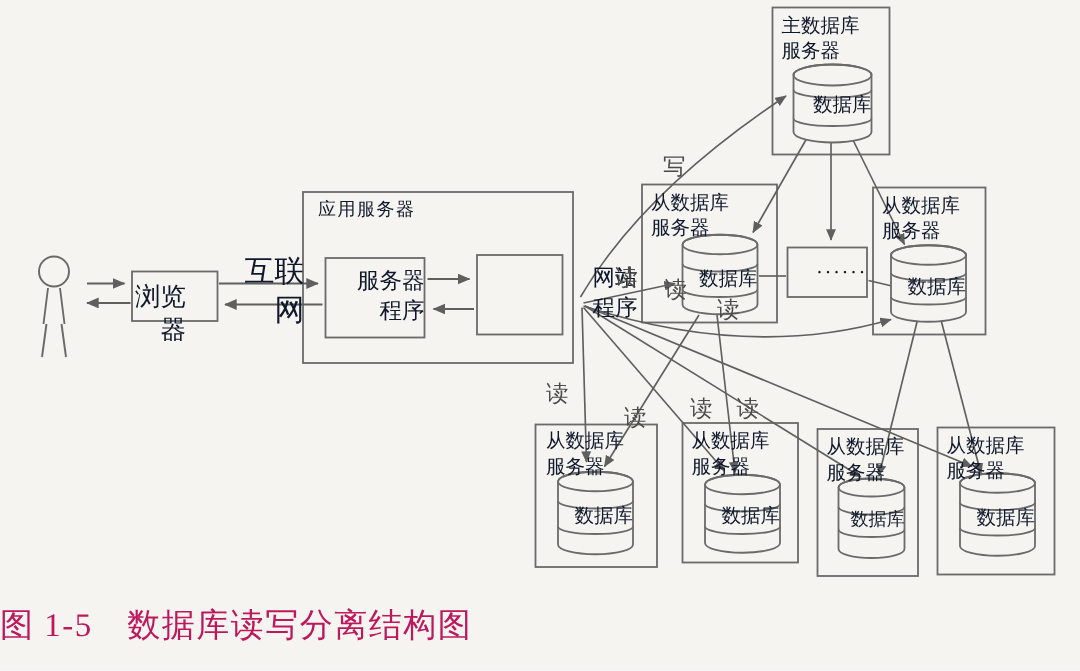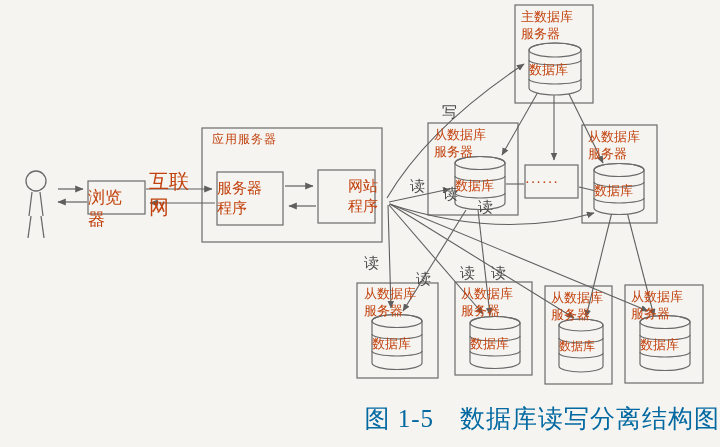--- a/index.html
+++ b/index.html
@@ -3,27 +3,27 @@
 <meta charset="utf-8">
 <style>
   html,body{margin:0;padding:0;}
   #stage{
     position:relative;width:720px;height:447px;overflow:hidden;
     background:#f5f4f1;
     font-family:"Liberation Serif", serif;
   }
   #lines{position:absolute;left:0;top:0;z-index:1;}
   .lbl{
-    position:absolute;z-index:2;color:#c2410c;
+    position:absolute;z-index:2;color:#0f172a;
     white-space:pre-line;line-height:1.3;
     font-family:"Liberation Serif", serif;
   }
-  .c{text-align:left;}
+  .c{text-align:right;}
   .edge{color:#4a4a4a;font-size:15px;}
-  .cap{width:720px;text-align:right;letter-spacing:1px;color:#0369a1;font-size:25px;}
+  .cap{width:720px;text-align:left;letter-spacing:1px;color:#be185d;font-size:22px;}
 </style>
 </head>
 <body>
 
 <div id="stage">
 
   <svg id="lines" width="720" height="447" viewBox="0 0 720 447">
     <defs>
       <marker id="ah" markerWidth="9" markerHeight="8" refX="6.5" refY="3" orient="auto">
         <path d="M0,0 L7,3 L0,6 Z" fill="#5f5f5f"></path>

